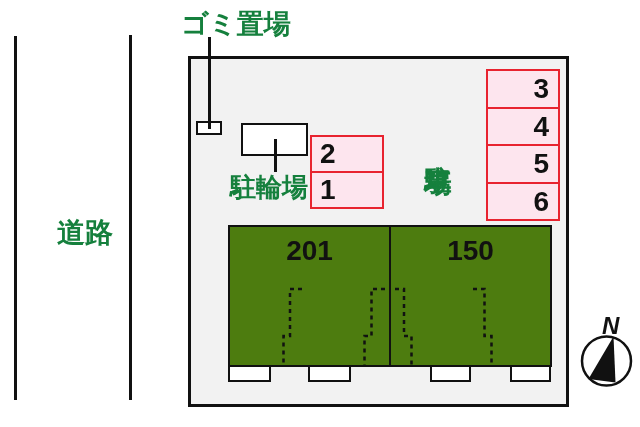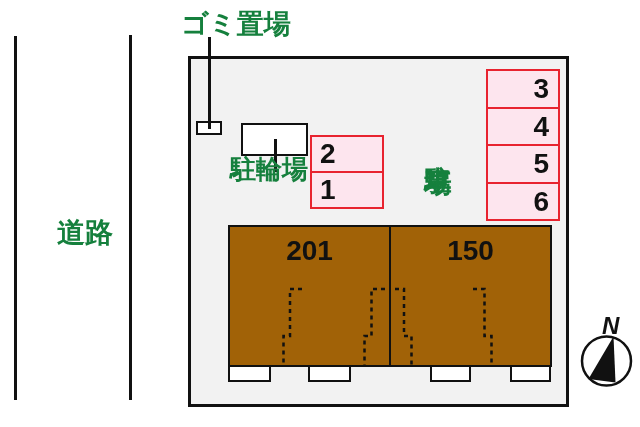--- a/index.html
+++ b/index.html
@@ -12,39 +12,39 @@
   .label{font-weight:bold;color:#15803d;text-align:center;white-space:nowrap;}
   #road-label{left:14px;top:214px;width:142px;font-size:28px;}
   #garbage-label{left:166px;top:6px;width:140px;font-size:27px;}
   #road-line-left{left:14px;top:36px;height:364px;}
   #road-line-right{left:129px;top:35px;height:365px;}
   #garbage-leader{left:208px;top:37px;width:3px;height:92px;background:#111;}
   #plot{left:188px;top:56px;width:381px;height:351px;background:#f2f2f2;border:3px solid #111;}
   #garbage-box{left:196px;top:121px;width:26px;height:14px;background:#fff;border:2px solid #111;}
   #bicycle-box{left:241px;top:123px;width:67px;height:33px;background:#fff;border:2px solid #111;}
   #bicycle-leader{left:274px;top:139px;width:3px;height:33px;background:#111;}
-  #bicycle-label{left:226px;top:152px;width:86px;font-size:26px;}
+  #bicycle-label{left:226px;top:170px;width:86px;font-size:26px;}
   .pspace{
     background:#fde5ee;border:2px solid #e8232f;
     display:flex;align-items:center;font-weight:bold;font-size:28px;color:#111;
   }
   .pspace.num-left{justify-content:flex-start;padding-left:8px;}
   .pspace.num-right{justify-content:flex-end;padding-right:9px;}
   #parking-2{left:310px;top:135px;width:74px;height:38px;}
   #parking-1{left:310px;top:171px;width:74px;height:38px;}
   #parking-3{left:486px;top:69px;width:74px;height:40px;}
   #parking-4{left:486px;top:107px;width:74px;height:39px;}
   #parking-5{left:486px;top:144px;width:74px;height:40px;}
   #parking-6{left:486px;top:182px;width:74px;height:39px;}
   #parkinglot-label{
     left:420px;top:101px;height:90px;font-size:27px;font-weight:bold;
     writing-mode:vertical-rl;text-orientation:upright;letter-spacing:2px;
   }
   #building{
-    left:228px;top:225px;width:324px;height:142px;background:#a16207;
+    left:228px;top:225px;width:324px;height:142px;background:#4d7c0f;
     border:2.5px solid #111;display:flex;
   }
   .unit{flex:1;padding-top:13px;text-align:center;}
   .unit + .unit{border-left:2px solid #111;}
   .unit-label{font-weight:bold;font-size:28px;line-height:21px;color:#111;}
   .porch{background:#fff;border:2px solid #111;height:17px;top:365px;}
   #porch-1{left:228px;width:43px;}
   #porch-2{left:308px;width:43px;}
   #porch-3{left:430px;width:41px;}
   #porch-4{left:510px;width:41px;}

